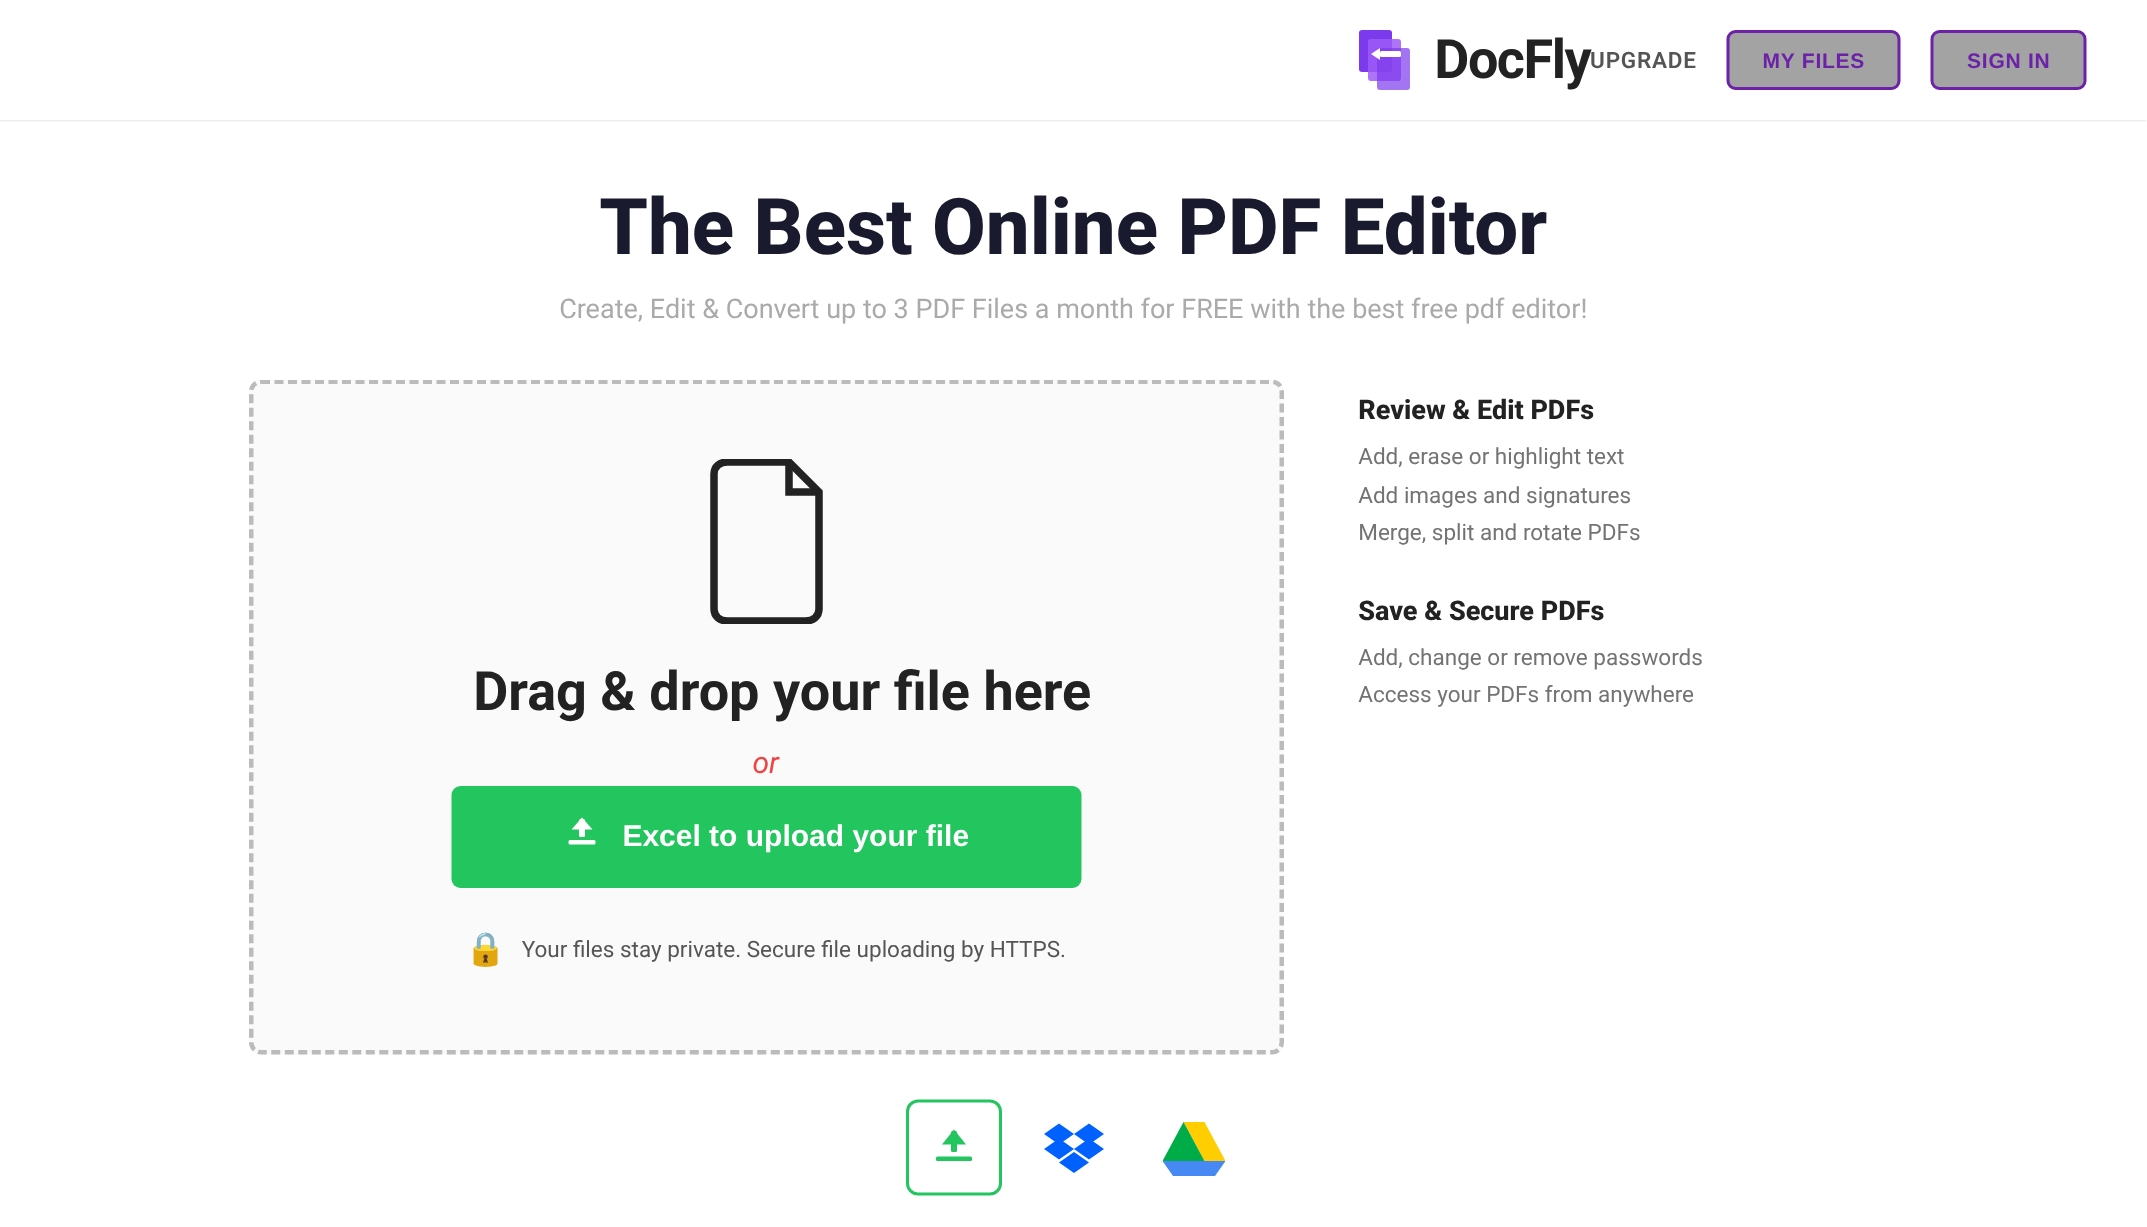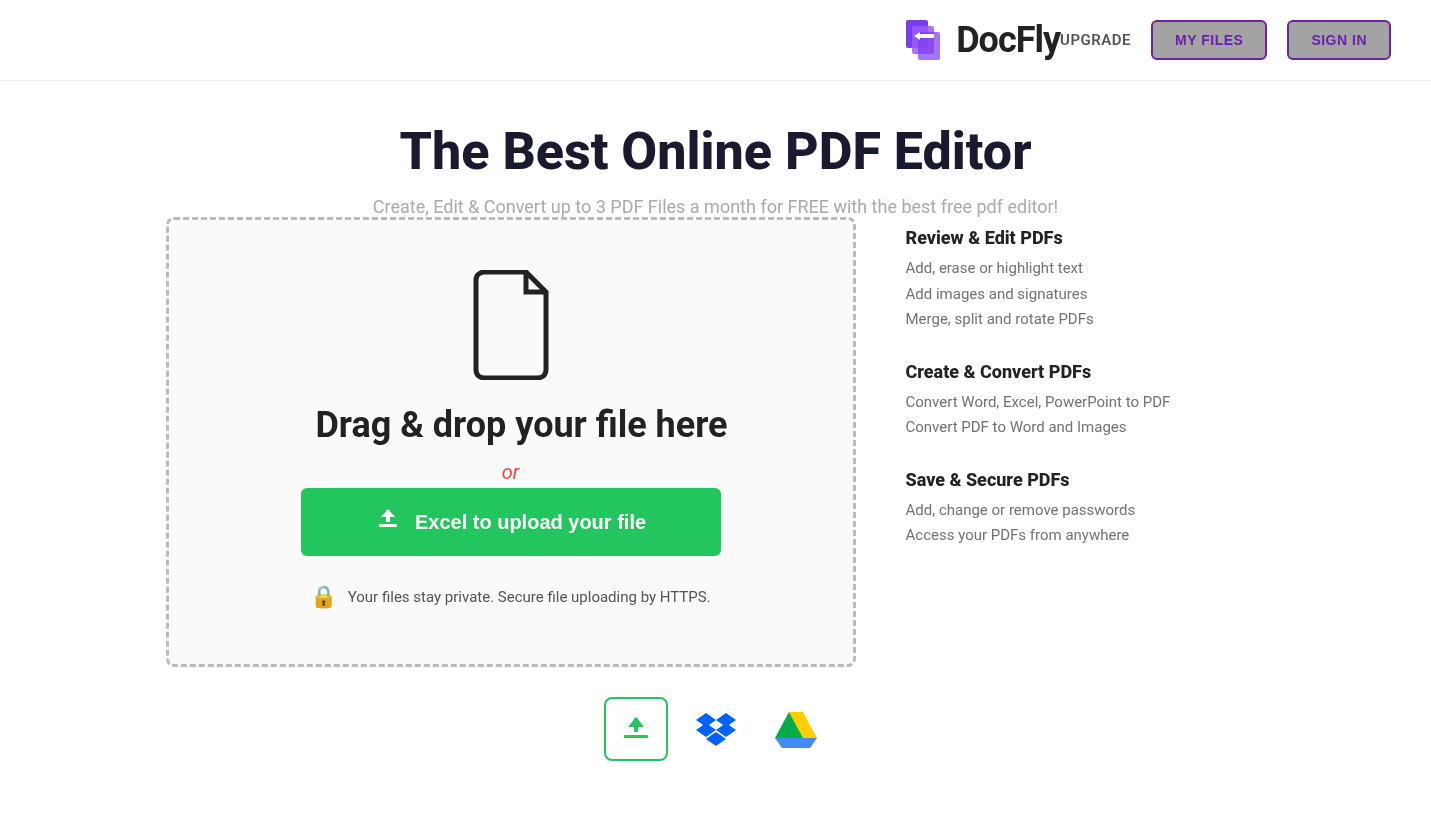--- a/index.html
+++ b/index.html
@@ -74,20 +74,21 @@
       font-weight: 800;
       color: #1a1a2e;
       text-align: center;
       margin-bottom: 14px;
     }
 
     .hero-subtitle {
       font-size: 18px;
       color: #aaa;
       text-align: center;
+      margin-bottom: 36px;
     }
 
     
     .content-row {
       display: flex;
       align-items: flex-start;
       gap: 50px;
       width: 100%;
       max-width: 1100px;
     }
@@ -284,25 +285,20 @@
 
     <div class="features-panel">
 
     <div class="feature-section">
           <p class="feature-title">Review &amp; Edit PDFs</p>
           <p class="feature-item">Add, erase or highlight text</p>
           <p class="feature-item">Add images and signatures</p>
           <p class="feature-item">Merge, split and rotate PDFs</p>
         </div>
         <div class="feature-section">
-          <p class="feature-title">Create &amp; Convert PDFs</p>
-          <p class="feature-item">Convert Word, Excel, PowerPoint to PDF</p>
-          <p class="feature-item">Convert PDF to Word and Images</p>
-        </div>
-        <div class="feature-section">
           <p class="feature-title">Save &amp; Secure PDFs</p>
           <p class="feature-item">Add, change or remove passwords</p>
           <p class="feature-item">Access your PDFs from anywhere</p>
         </div>
       </div>
 
   </div>
 
   <div class="bottom-icons">
     <div class="bottom-icon-box">

